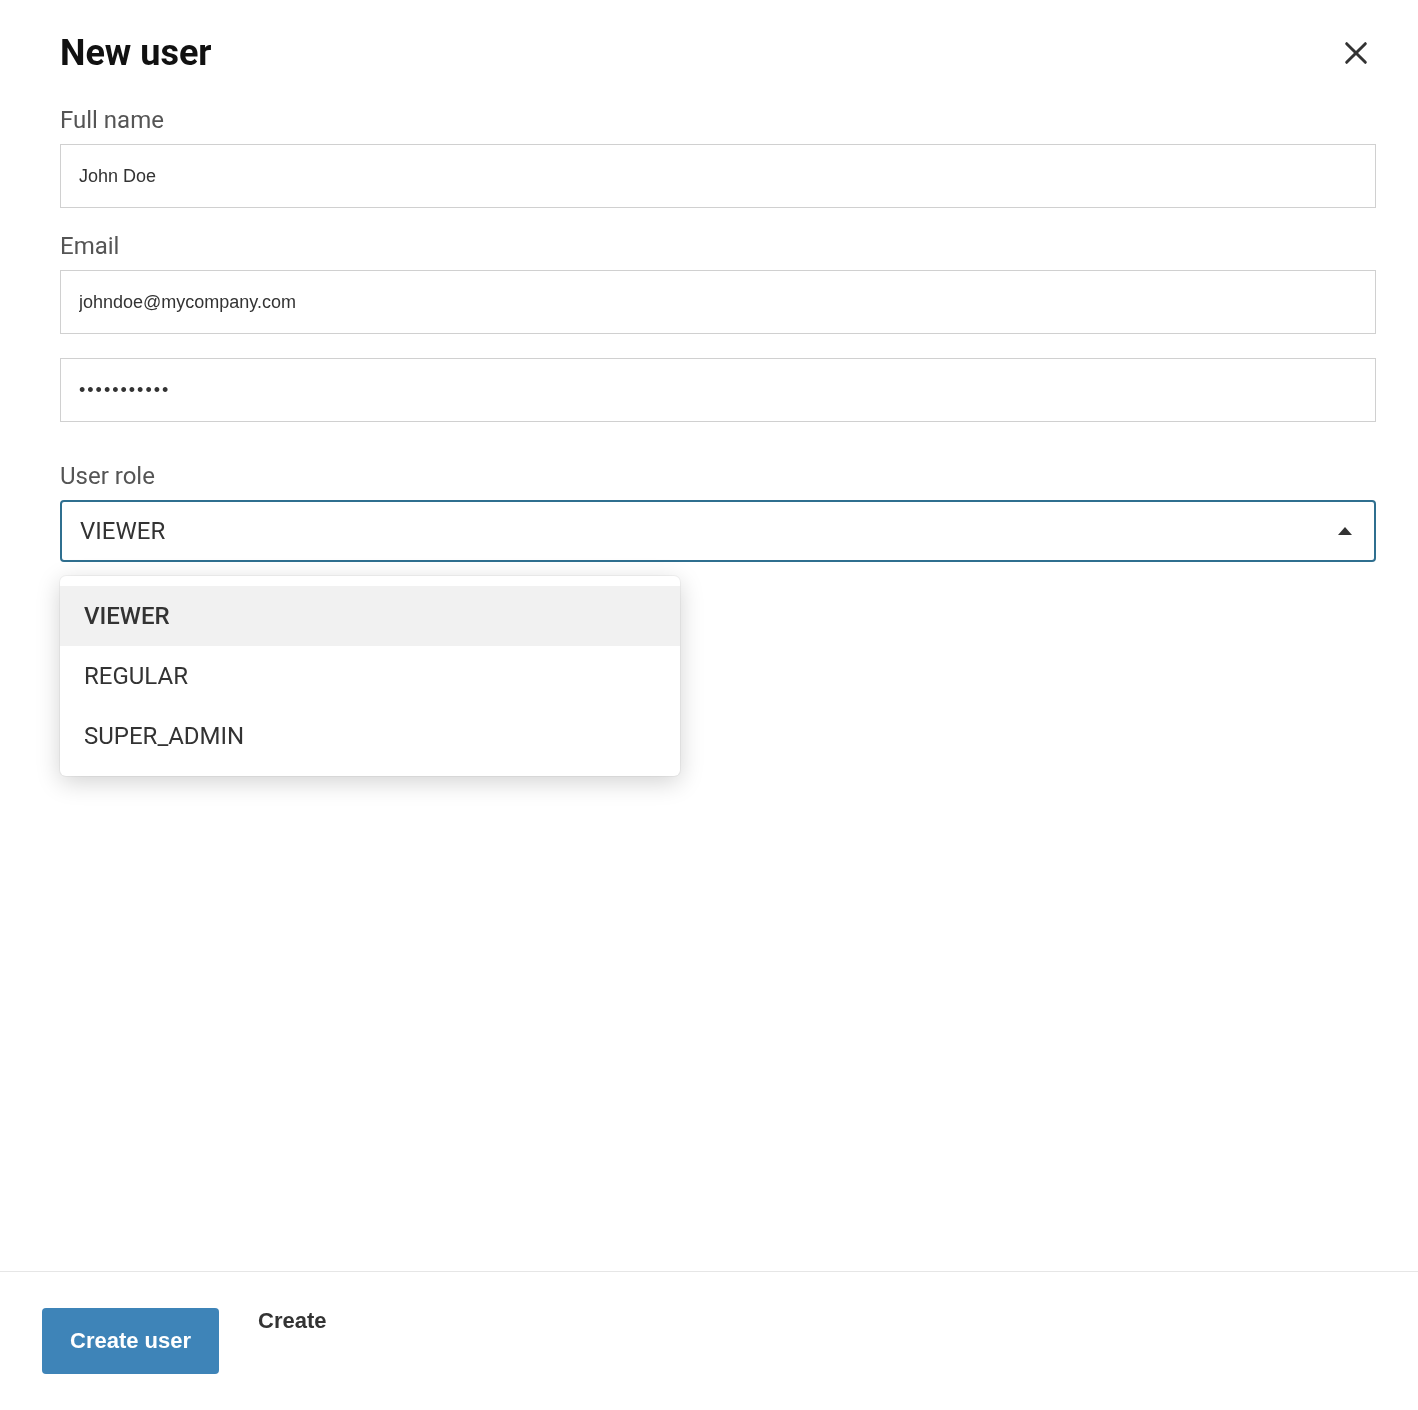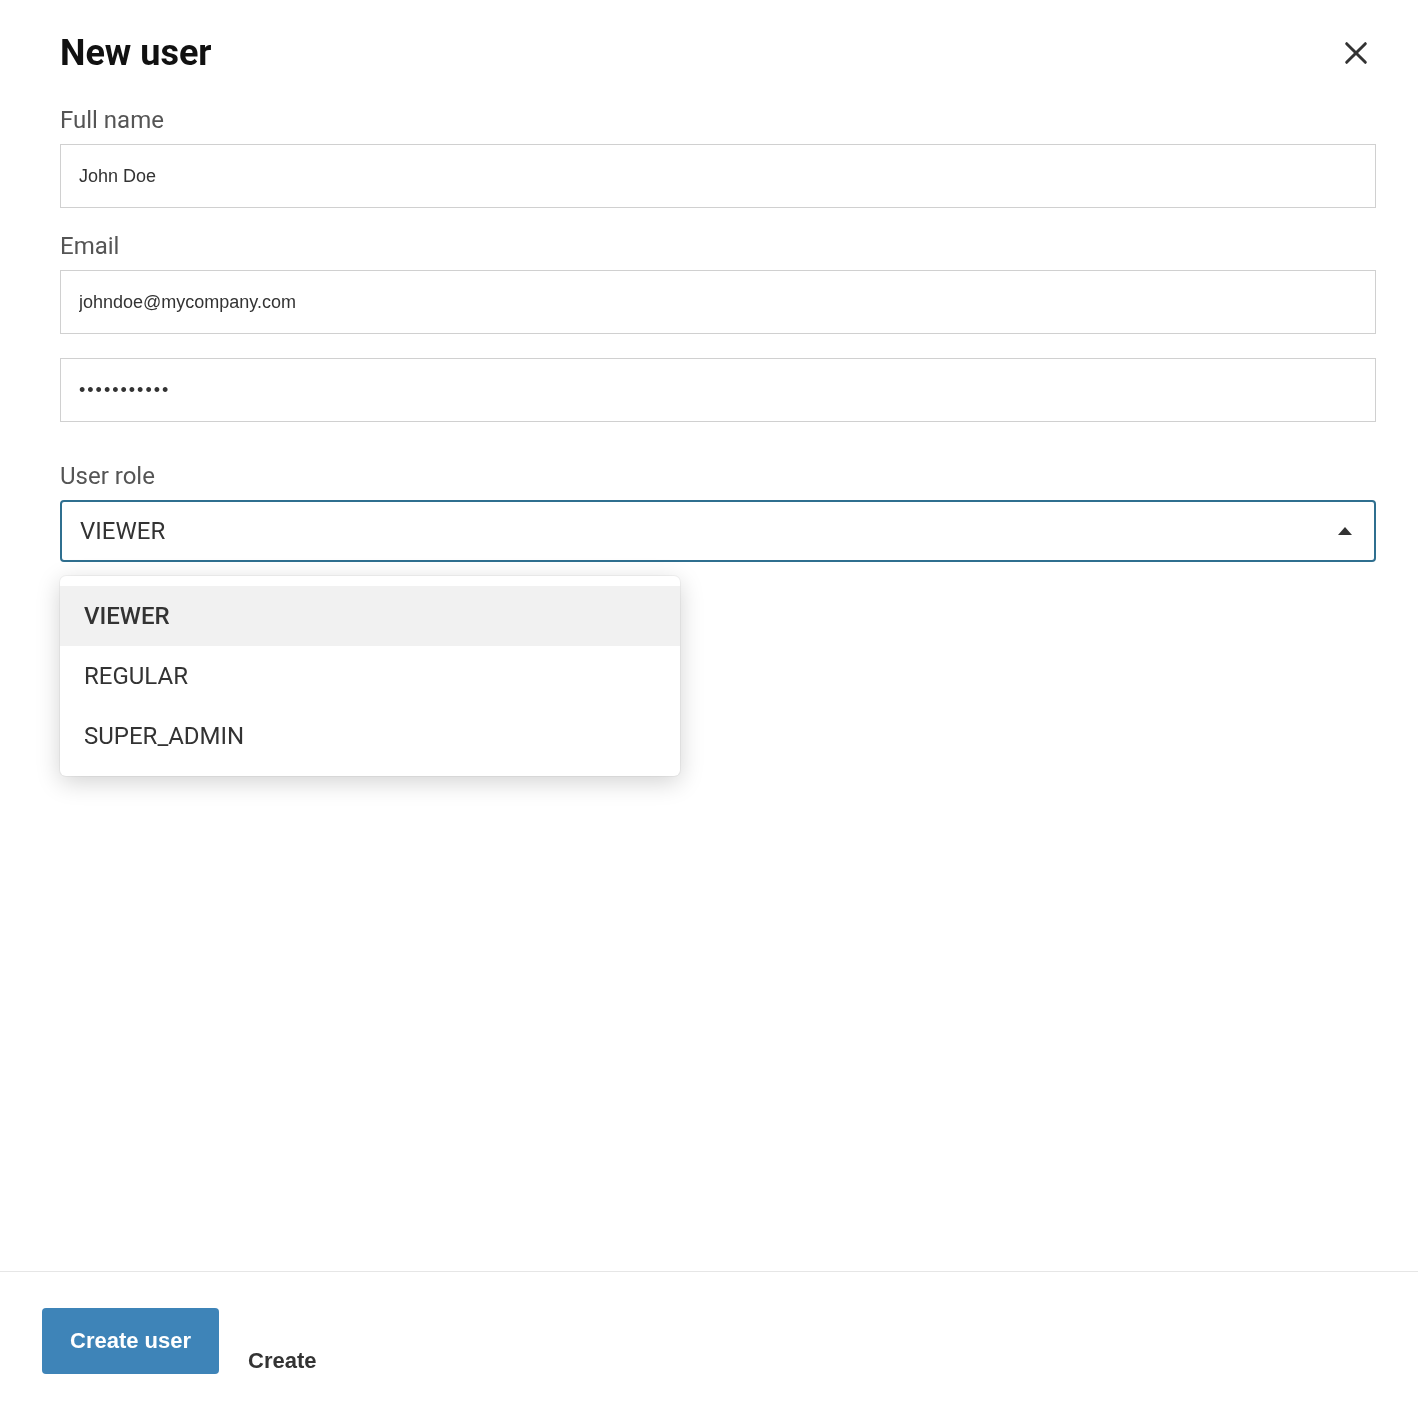--- a/index.html
+++ b/index.html
@@ -108,22 +108,22 @@
       font-weight: 500;
     }
     .footer {
       position: absolute;
       bottom: 0;
       left: 0;
       right: 0;
       border-top: 1px solid #e6e6e6;
       padding: 36px 42px;
       display: flex;
-      align-items: flex-end;
-      gap: 29px;
+      align-items: flex-start;
+      gap: 39px;
     }
     .btn-primary {
       background: #3e84b8;
       color: #fff;
       border: none;
       border-radius: 4px;
       padding: 20px 28px;
       font-size: 22px;
       font-weight: 600;
       cursor: pointer;

